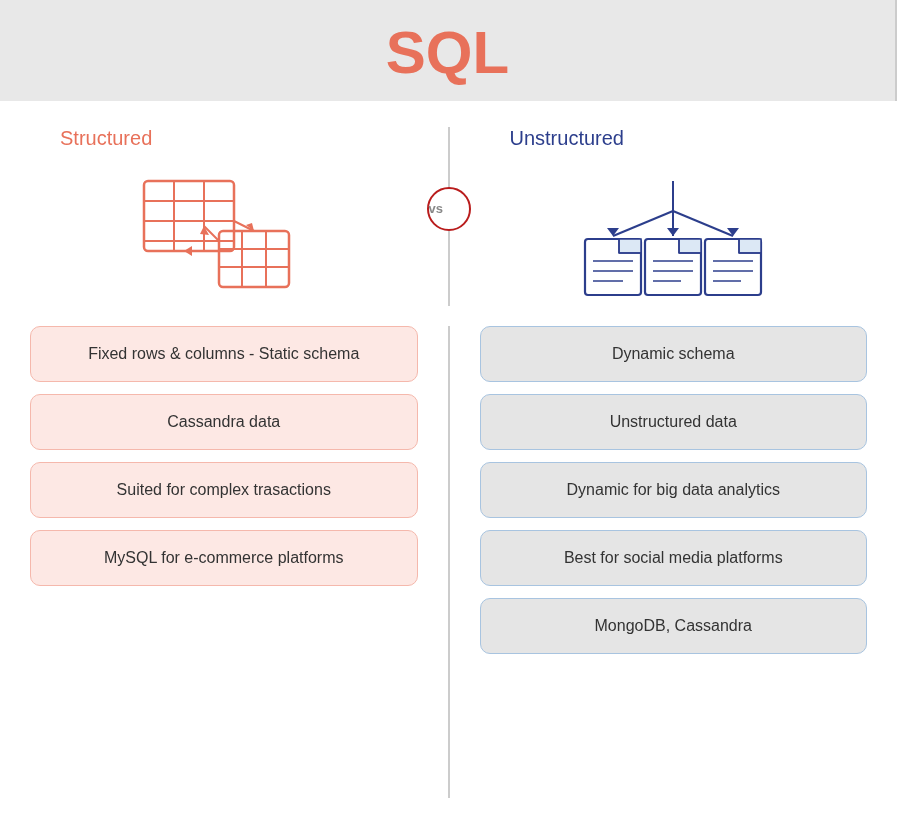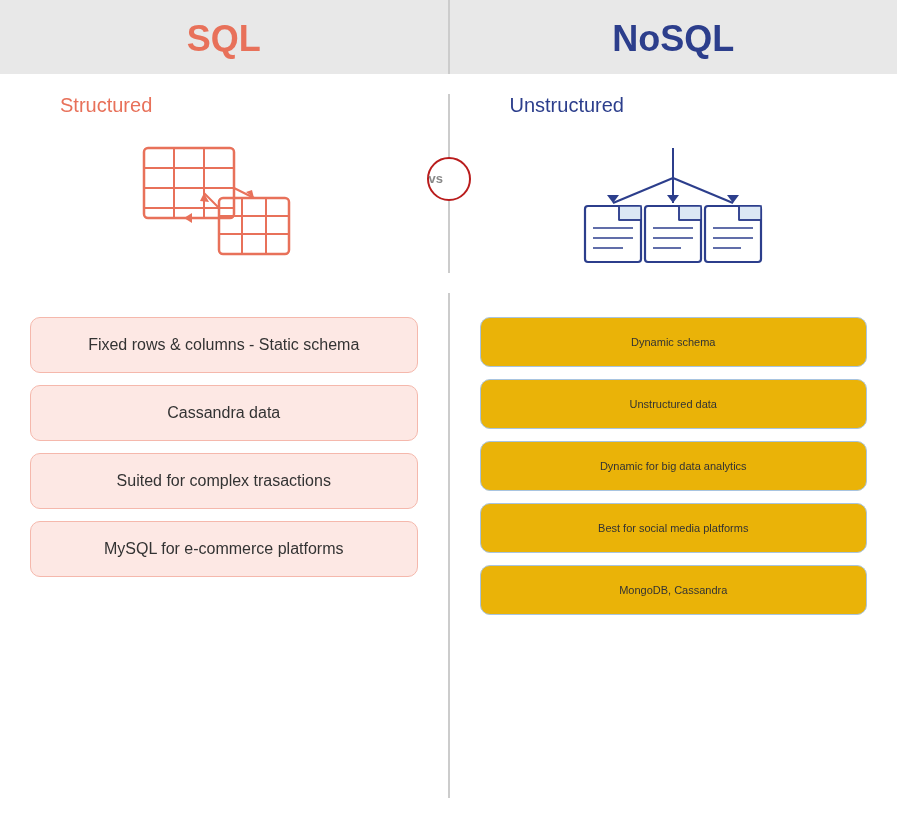--- a/index.html
+++ b/index.html
@@ -16,42 +16,42 @@
     .header {
       display: flex;
       width: 100%;
       background: #e8e8e8;
     }
 
     .header-sql, .header-nosql {
       flex: 1;
       text-align: center;
       padding: 18px 0 14px;
-      font-size: 36px;
+      font-size: 60px;
       font-weight: 800;
     }
 
     .header-sql {
       color: #e8715a;
     }
 
     .header-nosql {
       color: #2c3e8c;
     }
 
     .divider-v {
       width: 2px;
       background: #cccccc;
     }
 
     .visual-section {
       display: flex;
       width: 100%;
       background: #ffffff;
-      padding: 20px 0 10px;
+      padding: 26px 0 10px;
       position: relative;
     }
 
     .visual-left, .visual-right {
       flex: 1;
       display: flex;
       flex-direction: column;
       align-items: center;
       padding: 0 20px;
     }
@@ -118,58 +118,56 @@
       padding: 10px 0 24px;
       gap: 0;
     }
 
     .content-left, .content-right {
       flex: 1;
       display: flex;
       flex-direction: column;
       gap: 12px;
       padding: 0 30px;
-      margin-top: 24px;
     }
 
     .divider-v-full {
       width: 2px;
       background: #cccccc;
       margin: 0;
     }
 
     .card-sql {
       background: #fde8e4;
       border: 1.5px solid #f5b8ac;
       border-radius: 10px;
       padding: 18px 20px;
       text-align: center;
       font-size: 16px;
       color: #333;
       font-weight: 400;
     }
 
     .card-nosql {
-      background: #eab308;
+      background: #e5e5e5;
       border: 1.5px solid #a8c4e0;
       border-radius: 10px;
       padding: 18px 20px;
       text-align: center;
-      font-size: 11px;
+      font-size: 16px;
       color: #333;
       font-weight: 400;
     }
   </style>
 </head>
 <body>
 
 <div class="header">
   <div class="header-sql">SQL</div>
   <div class="divider-v"></div>
-  <div class="header-nosql">NoSQL</div>
 </div>
 
 <div class="visual-section">
   <div class="visual-left">
     <div class="section-label-sql">Structured</div>
     <div class="sql-icon-area">
 
       <svg width="200" height="130" viewBox="0 0 200 130">
 
         <rect x="20" y="10" width="90" height="70" rx="4" fill="none" stroke="#e8715a" stroke-width="2.5"></rect>

